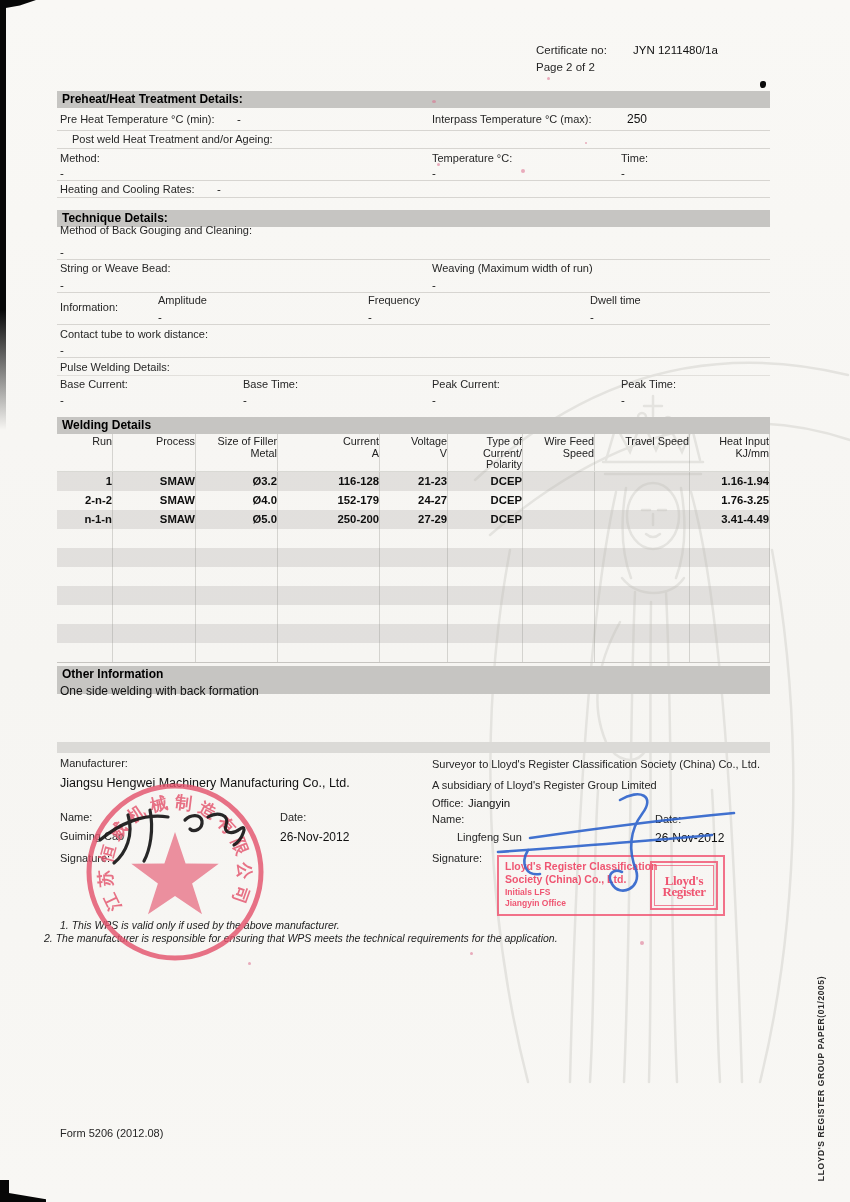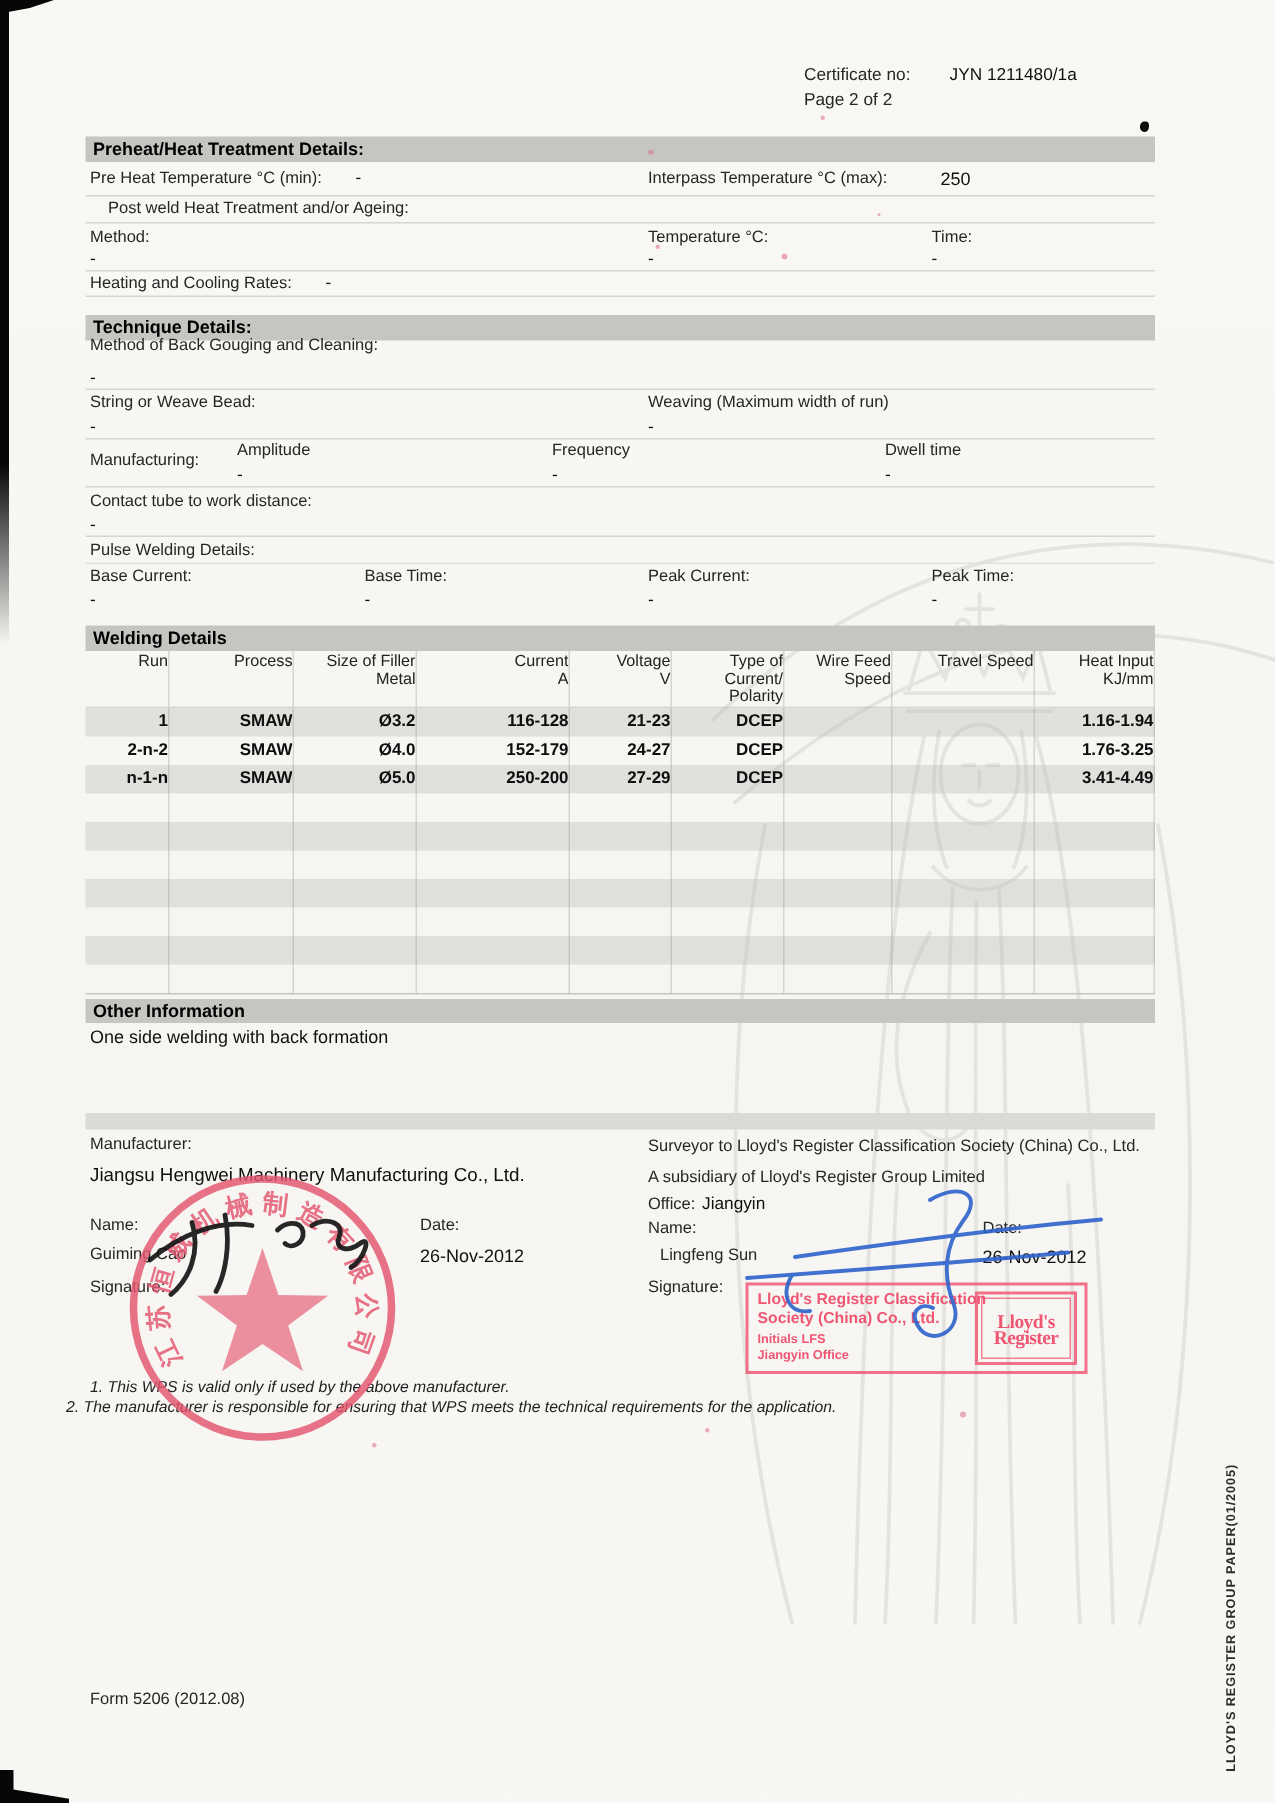--- a/index.html
+++ b/index.html
@@ -122,21 +122,21 @@
   <div class="val" style="left:60px;top:246px;">-</div>
   <div class="hline" style="top:259px;"></div>
   <div class="lab" style="left:60px;top:262px;">String or Weave Bead:</div>
   <div class="lab" style="left:432px;top:262px;">Weaving (Maximum width of run)</div>
   <div class="val" style="left:60px;top:279px;">-</div>
   <div class="val" style="left:432px;top:279px;">-</div>
   <div class="hline" style="top:292px;"></div>
   <div class="lab" style="left:158px;top:294px;">Amplitude</div>
   <div class="lab" style="left:368px;top:294px;">Frequency</div>
   <div class="lab" style="left:590px;top:294px;">Dwell time</div>
-  <div class="lab" style="left:60px;top:301px;">Manufacturing:</div>
+  <div class="lab" style="left:60px;top:301px;">Information:</div>
   <div class="val" style="left:158px;top:311px;">-</div>
   <div class="val" style="left:368px;top:311px;">-</div>
   <div class="val" style="left:590px;top:311px;">-</div>
   <div class="hline" style="top:324px;"></div>
   <div class="lab" style="left:60px;top:328px;">Contact tube to work distance:</div>
   <div class="val" style="left:60px;top:344px;">-</div>
   <div class="hline" style="top:357px;"></div>
   <div class="lab" style="left:60px;top:361px;">Pulse Welding Details:</div>
   <div class="hline" style="top:375px;border-top-color:#e2e0dc;"></div>
   <div class="lab" style="left:60px;top:378px;">Base Current:</div>
@@ -293,41 +293,41 @@
         <div class="wcell"></div>
         <div class="wcell"></div>
         <div class="wcell"></div>
         <div class="wcell"></div>
         <div class="wcell"></div>
         <div class="wcell"></div>
         <div class="wcell"></div>
       </div>
   </div>
 
-  <div class="bar" style="top:666px;height:16px;">
+  <div class="bar" style="top:666px;height:28px;">
     <span style="line-height:16px;">Other Information</span>
     </div>
   <div class="val" style="left:60px;top:684px;font-size:12px;">One side welding with back formation</div>
 
   <div class="graysep"></div>
 
   <div class="lab" style="left:60px;top:757px;">Manufacturer:</div>
   <div class="val" style="left:60px;top:776px;font-size:12.5px;">Jiangsu Hengwei Machinery Manufacturing Co., Ltd.</div>
   <div class="lab" style="left:60px;top:811px;">Name:</div>
   <div class="lab" style="left:60px;top:830px;">Guiming Cao</div>
   <div class="lab" style="left:280px;top:811px;">Date:</div>
   <div class="val" style="left:280px;top:830px;font-size:12px;">26-Nov-2012</div>
   <div class="lab" style="left:60px;top:852px;">Signature:</div>
 
   <div class="lab" style="left:432px;top:758px;">Surveyor to Lloyd's Register Classification Society (China) Co., Ltd.</div>
   <div class="lab" style="left:432px;top:779px;">A subsidiary of Lloyd's Register Group Limited</div>
   <div class="lab" style="left:432px;top:797px;">Office:</div>
   <div class="val" style="left:468px;top:797px;font-size:11.5px;">Jiangyin</div>
   <div class="lab" style="left:432px;top:813px;">Name:</div>
-  <div class="lab" style="left:440px;top:831px;">Lingfeng Sun</div>
+  <div class="lab" style="left:457px;top:831px;">Lingfeng Sun</div>
   <div class="lab" style="left:655px;top:813px;">Date:</div>
   <div class="val" style="left:655px;top:831px;font-size:12px;">26-Nov-2012</div>
   <div class="lab" style="left:432px;top:852px;">Signature:</div>
 
   <svg style="left:83px;top:780px;z-index:3;opacity:.82;" width="184" height="184" viewBox="0 0 184 184">
     <circle cx="92" cy="92" r="86" fill="none" stroke="#e4556e" stroke-width="5"></circle>
     <path id="sealArc" fill="none" d="M39.6,128.7 A64,64 0 1 1 144.4,128.7"></path>
     <text fill="#e4556e" font-size="17" font-weight="bold" font-family="'DejaVu Sans',sans-serif">
       <textPath href="#sealArc" startOffset="2" textLength="268">江苏恒威机械制造有限公司</textPath>
     </text>

